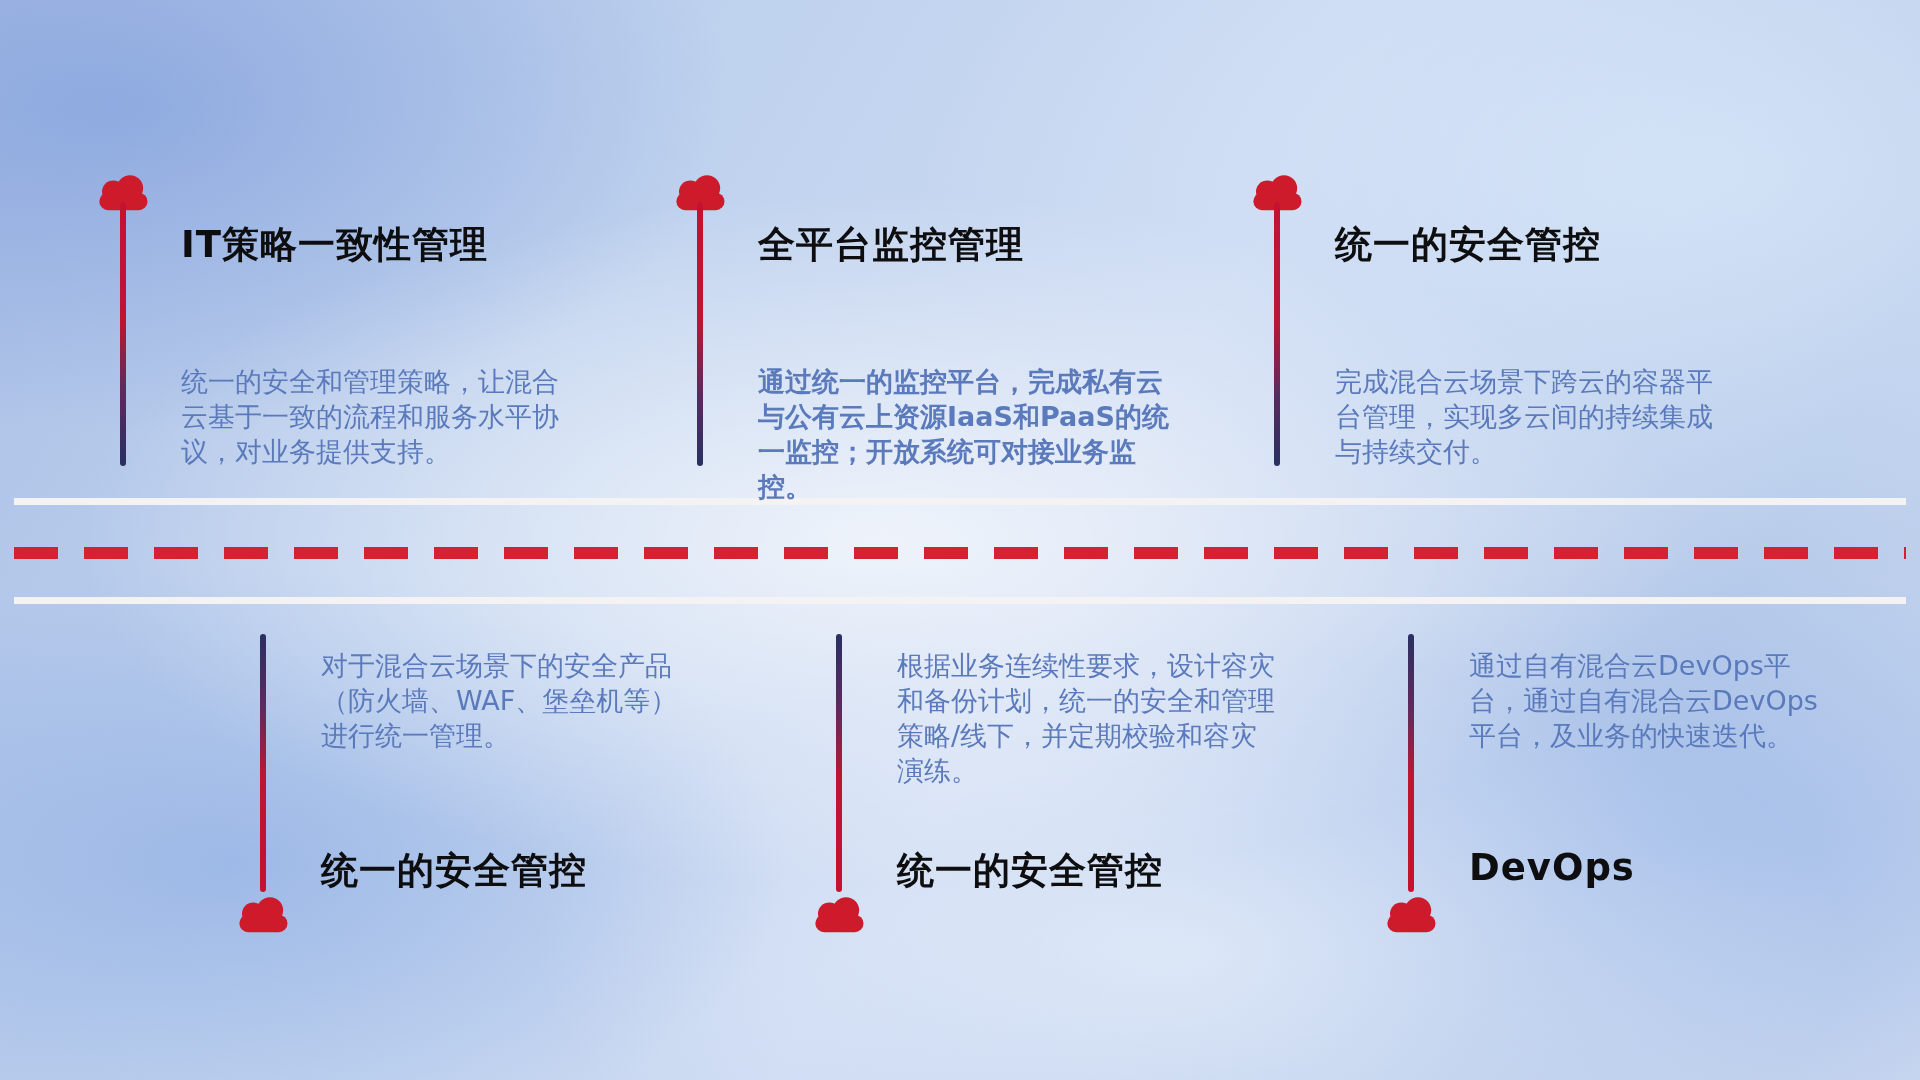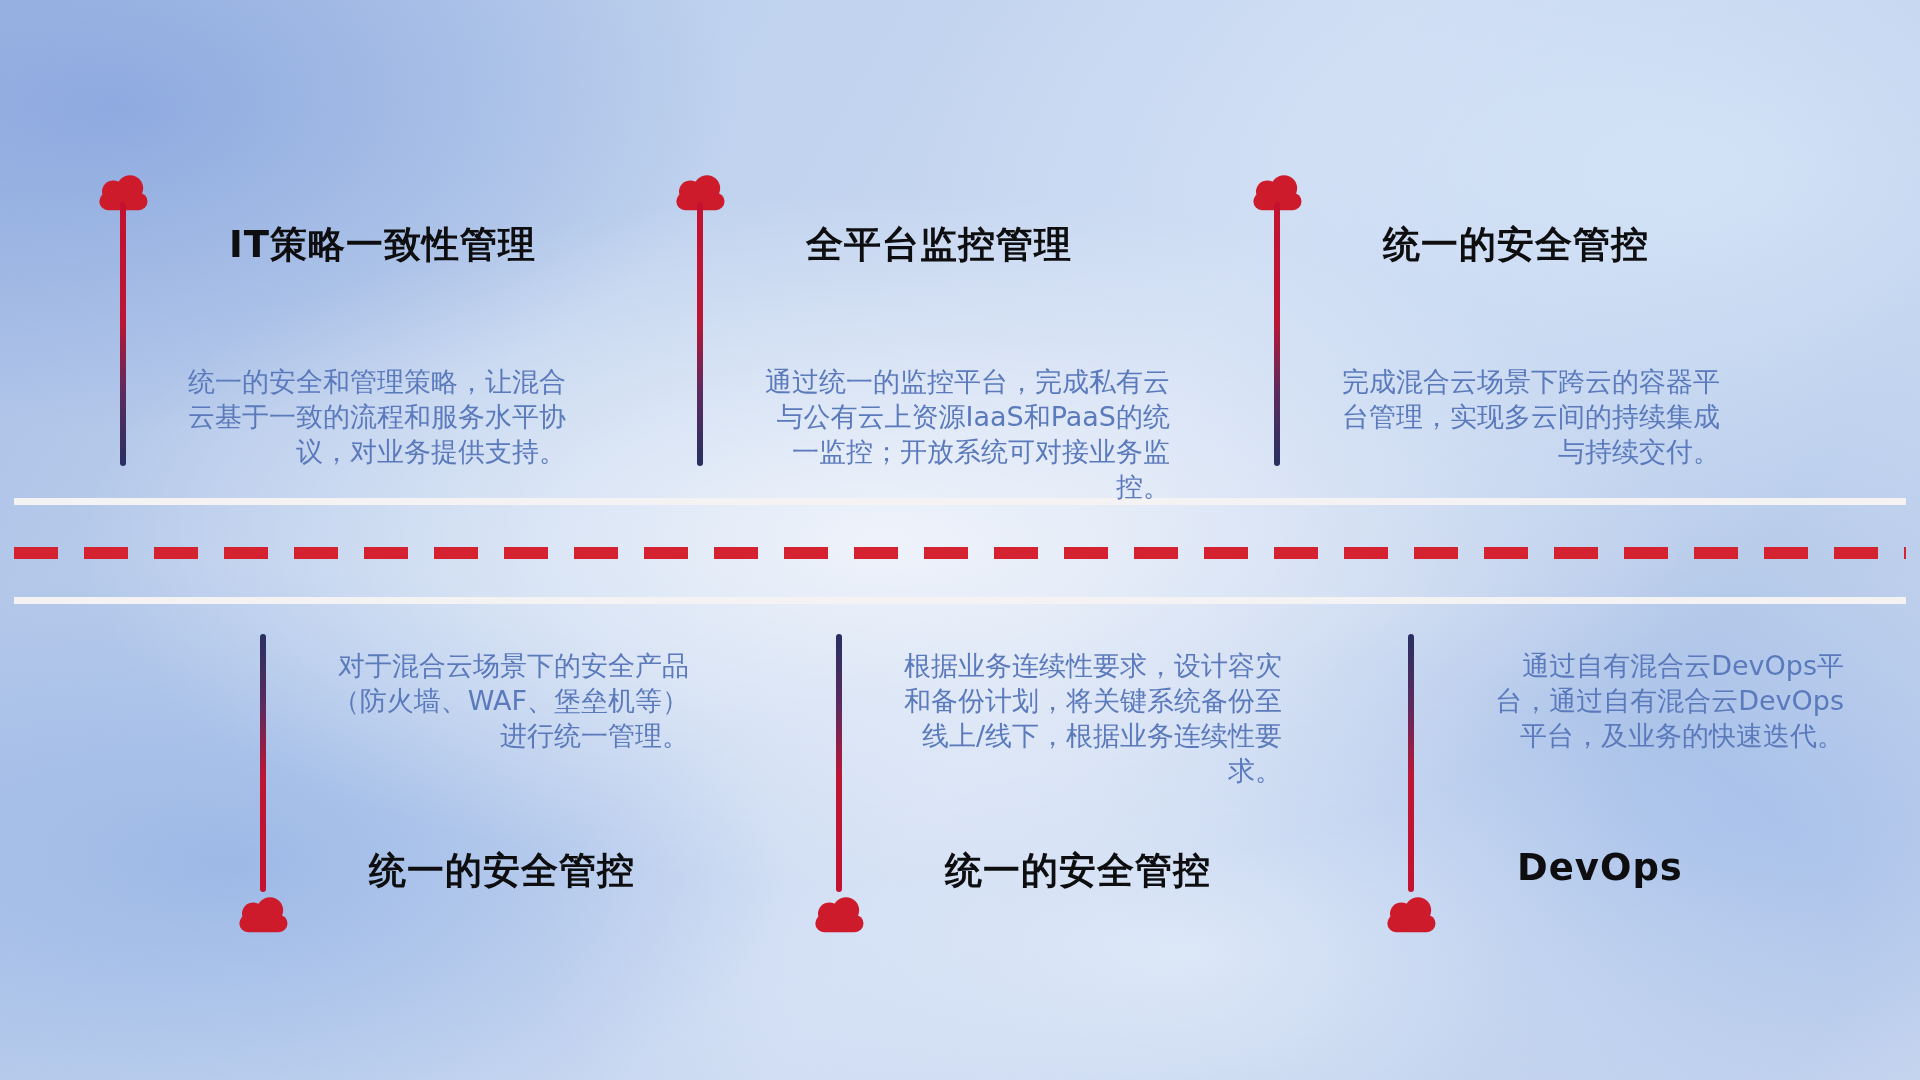--- a/index.html
+++ b/index.html
@@ -31,26 +31,25 @@
   
   .item { position: absolute; width: 520px; }
   .cloud { position: absolute; left: 0; width: 56px; height: 44px; }
   .pole  { position: absolute; left: 25px; width: 6px; border-radius: 3px; }
   .pole.down { top: 34px; height: 264px;
     background: linear-gradient(180deg, #c41230 0%, #bb1634 45%, #5c2a5e 72%, #283061 100%); }
   .pole.up { top: 0; height: 258px;
     background: linear-gradient(0deg, #c41230 0%, #bb1634 45%, #5c2a5e 72%, #283061 100%); }
   .title {
     position: absolute; left: 86px; font-size: 37px; font-weight: bold;
-    color: #0e0e10; white-space: nowrap; letter-spacing: 1px; margin-left: 48px;
+    color: #0e0e10; white-space: nowrap; letter-spacing: 1px;
   }
   .desc {
     position: absolute; left: 86px; font-size: 27px; line-height: 35px;
     color: #5b7abc;
-    text-align: right;
   }
   .item.top .cloud { top: 0; }
   .item.top .title { top: 52px; }
   .item.top .desc { top: 196px; }
   .item.bottom .cloud { top: 256px; }
   .item.bottom .title { top: 212px; }
   .item.bottom .desc { top: 14px; }
 </style>
 </head>
 <body>
@@ -81,21 +80,21 @@
       <svg viewBox="0 0 64 46" width="56" height="44" aria-hidden="true">
         <g fill="#ce1b2b">
           <circle cx="21" cy="25" r="13"></circle>
           <circle cx="40" cy="21" r="15"></circle>
           <rect x="5" y="26" width="55" height="20" rx="10"></rect>
         </g>
       </svg>
     </div>
     <div class="pole down"></div>
     <div class="title">全平台监控管理</div>
-    <div class="desc" style="width:412px;">通过统一的监控平台，完成私有云与公有云上资源IaaS和PaaS的统一监控；开放系统可对接业务监控。</div>
+    <div class="desc" style="width:412px;font-weight:bold;">通过统一的监控平台，完成私有云与公有云上资源IaaS和PaaS的统一监控；开放系统可对接业务监控。</div>
   </div>
 
   <div class="item top" style="left:1249px; top:168px;">
     <div class="cloud">
       <svg viewBox="0 0 64 46" width="56" height="44" aria-hidden="true">
         <g fill="#ce1b2b">
           <circle cx="21" cy="25" r="13"></circle>
           <circle cx="40" cy="21" r="15"></circle>
           <rect x="5" y="26" width="55" height="20" rx="10"></rect>
         </g>
@@ -125,21 +124,21 @@
     <div class="pole up"></div>
     <div class="cloud">
       <svg viewBox="0 0 64 46" width="56" height="44" aria-hidden="true">
         <g fill="#ce1b2b">
           <circle cx="21" cy="25" r="13"></circle>
           <circle cx="40" cy="21" r="15"></circle>
           <rect x="5" y="26" width="55" height="20" rx="10"></rect>
         </g>
       </svg>
     </div>
-    <div class="desc" style="width:385px;">根据业务连续性要求，设计容灾和备份计划，将关键系统备份至线上/线下，根据业务连续性要求。</div>
+    <div class="desc" style="width:385px;">根据业务连续性要求，设计容灾和备份计划，统一的安全和管理策略/线下，并定期校验和容灾演练。</div>
     <div class="title">统一的安全管控</div>
   </div>
 
   <div class="item bottom" style="left:1383px; top:634px;">
     <div class="pole up"></div>
     <div class="cloud">
       <svg viewBox="0 0 64 46" width="56" height="44" aria-hidden="true">
         <g fill="#ce1b2b">
           <circle cx="21" cy="25" r="13"></circle>
           <circle cx="40" cy="21" r="15"></circle>

